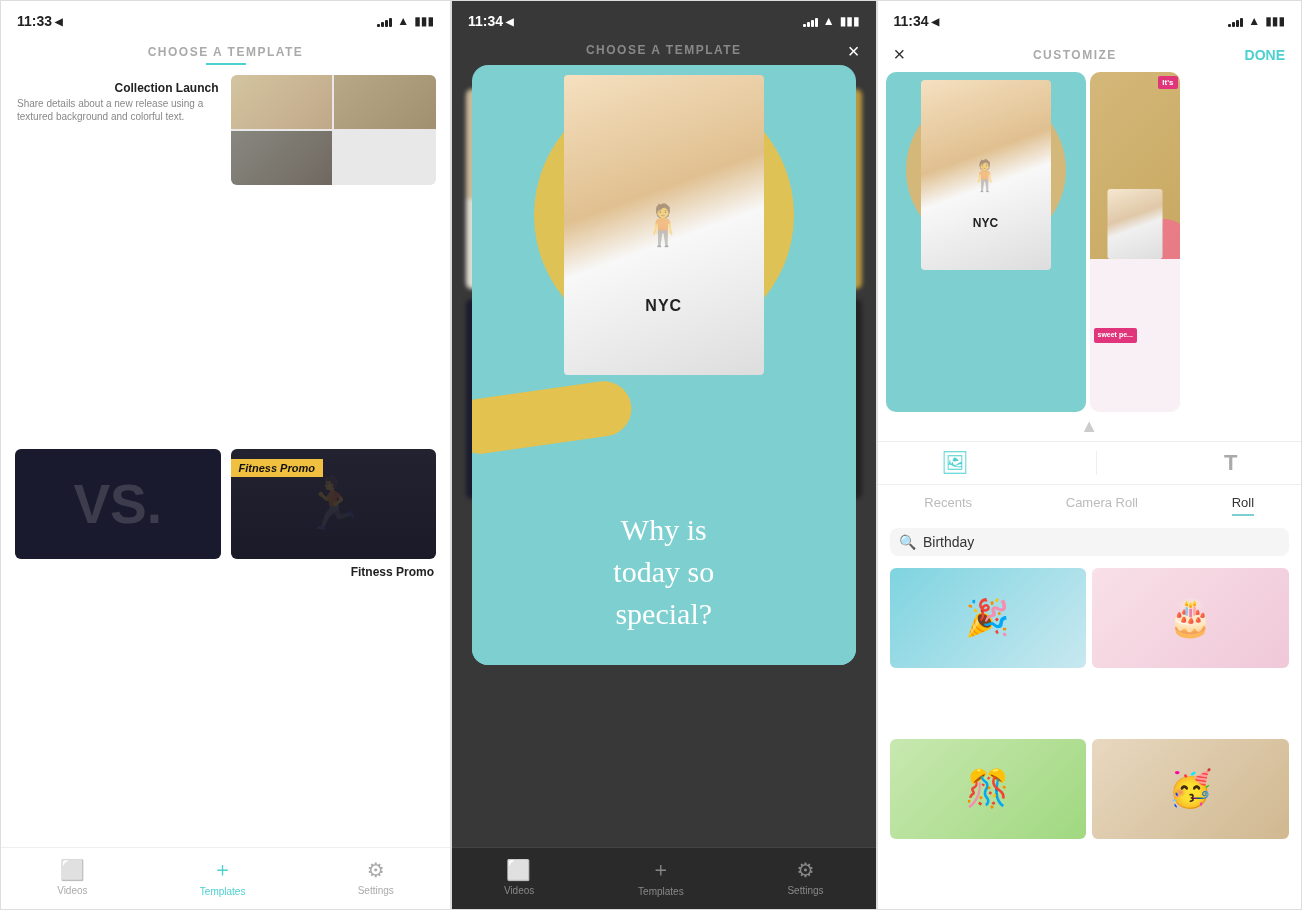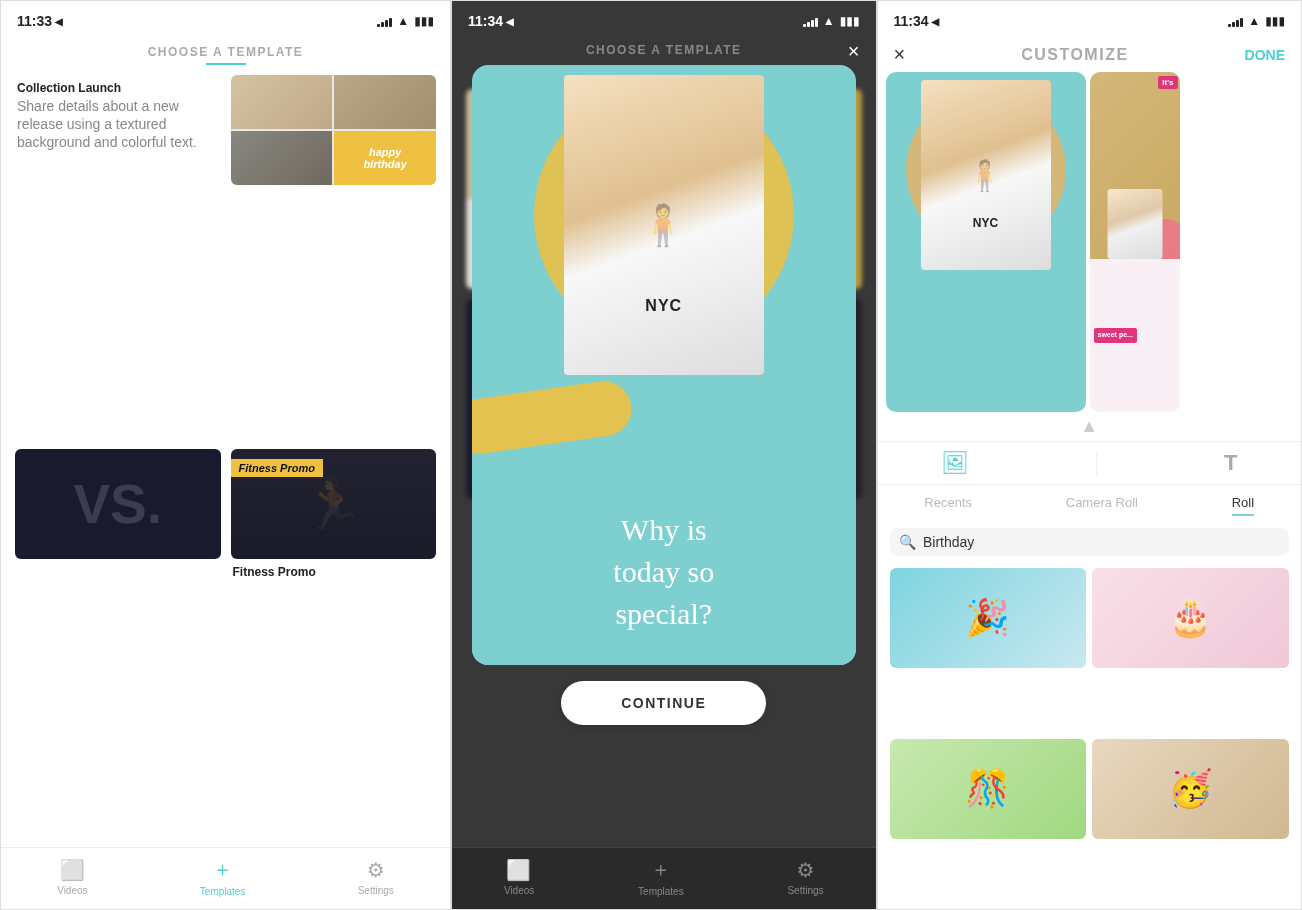--- a/index.html
+++ b/index.html
@@ -148,23 +148,24 @@
     }
 
     .template-info {
       padding: 6px 2px 4px 2px;
     }
     .template-name {
       font-size: 12px;
       font-weight: 700;
       color: #222;
       margin-bottom: 2px;
+      text-align: right;
     }
     .template-desc {
-      font-size: 14px;
+      font-size: 10px;
       color: #888;
       line-height: 1.3;
     }
 
     
     .bottom-nav {
       display: flex;
       flex-direction: row;
       justify-content: space-around;
       align-items: center;
@@ -219,21 +220,21 @@
       align-items: center;
       justify-content: space-between;
       padding: 6px 16px;
     }
     .phone3-close {
       font-size: 20px;
       color: #333;
       cursor: pointer;
     }
     .phone3-title {
-      font-size: 16px;
+      font-size: 12px;
       font-weight: 600;
       letter-spacing: 1.5px;
       color: #aaa;
       text-transform: uppercase;
     }
     .phone3-done {
       font-size: 14px;
       font-weight: 600;
       color: #4dd0d0;
       cursor: pointer;
@@ -477,24 +478,20 @@
         <div class="template-desc">Share details about a new release using a textured background and colorful text.</div>
       </div>
     </div>
 
     <div class="template-card">
       <div class="template-thumb">
         <div class="birthday-img-area">
           <div class="bd-sub bd-sub-1"></div>
           <div class="bd-sub bd-sub-2"></div>
           <div class="bd-sub bd-sub-3"></div>
-          <div class="bd-sub-4" style="background:#f0c040;display:flex;align-items:center;justify-content:center;font-size:11px;font-weight:700;color:#fff;font-style:italic;flex-direction:column;">
-            <span>happy</span>
-            <span>birthday</span>
-          </div>
         </div>
       </div>
     </div>
 
     <div class="template-card">
       <div class="template-thumb">
         <div class="vs-img-area">
           <div class="vs-big">VS.</div>
         </div>
       </div>
@@ -578,23 +575,20 @@
           <div style="position:absolute;bottom:60px;left:50%;transform:translateX(-50%);font-size:16px;font-weight:900;color:#222;letter-spacing:1px;">NYC</div>
         </div>
 
         <div style="position:absolute;bottom:0;left:0;right:0;background:#7ecfcf;padding:24px 16px 30px;text-align:center;">
           <div style="font-size:30px;font-weight:300;color:#fff;line-height:1.4;font-family:Georgia,serif;">
             Why is<br>today so<br>special?
           </div>
         </div>
       </div>
 
-      <div class="continue-btn-row">
-        <button class="continue-btn">CONTINUE</button>
-      </div>
     </div>
 
     <div class="bottom-nav bottom-nav-dark">
       <div class="nav-item">
         <span class="nav-icon nav-icon-dark">⬜</span>
         <span class="nav-label nav-label-dark">Videos</span>
       </div>
       <div class="nav-item">
         <span class="nav-icon nav-icon-dark">＋</span>
         <span class="nav-label nav-label-dark">Templates</span>

